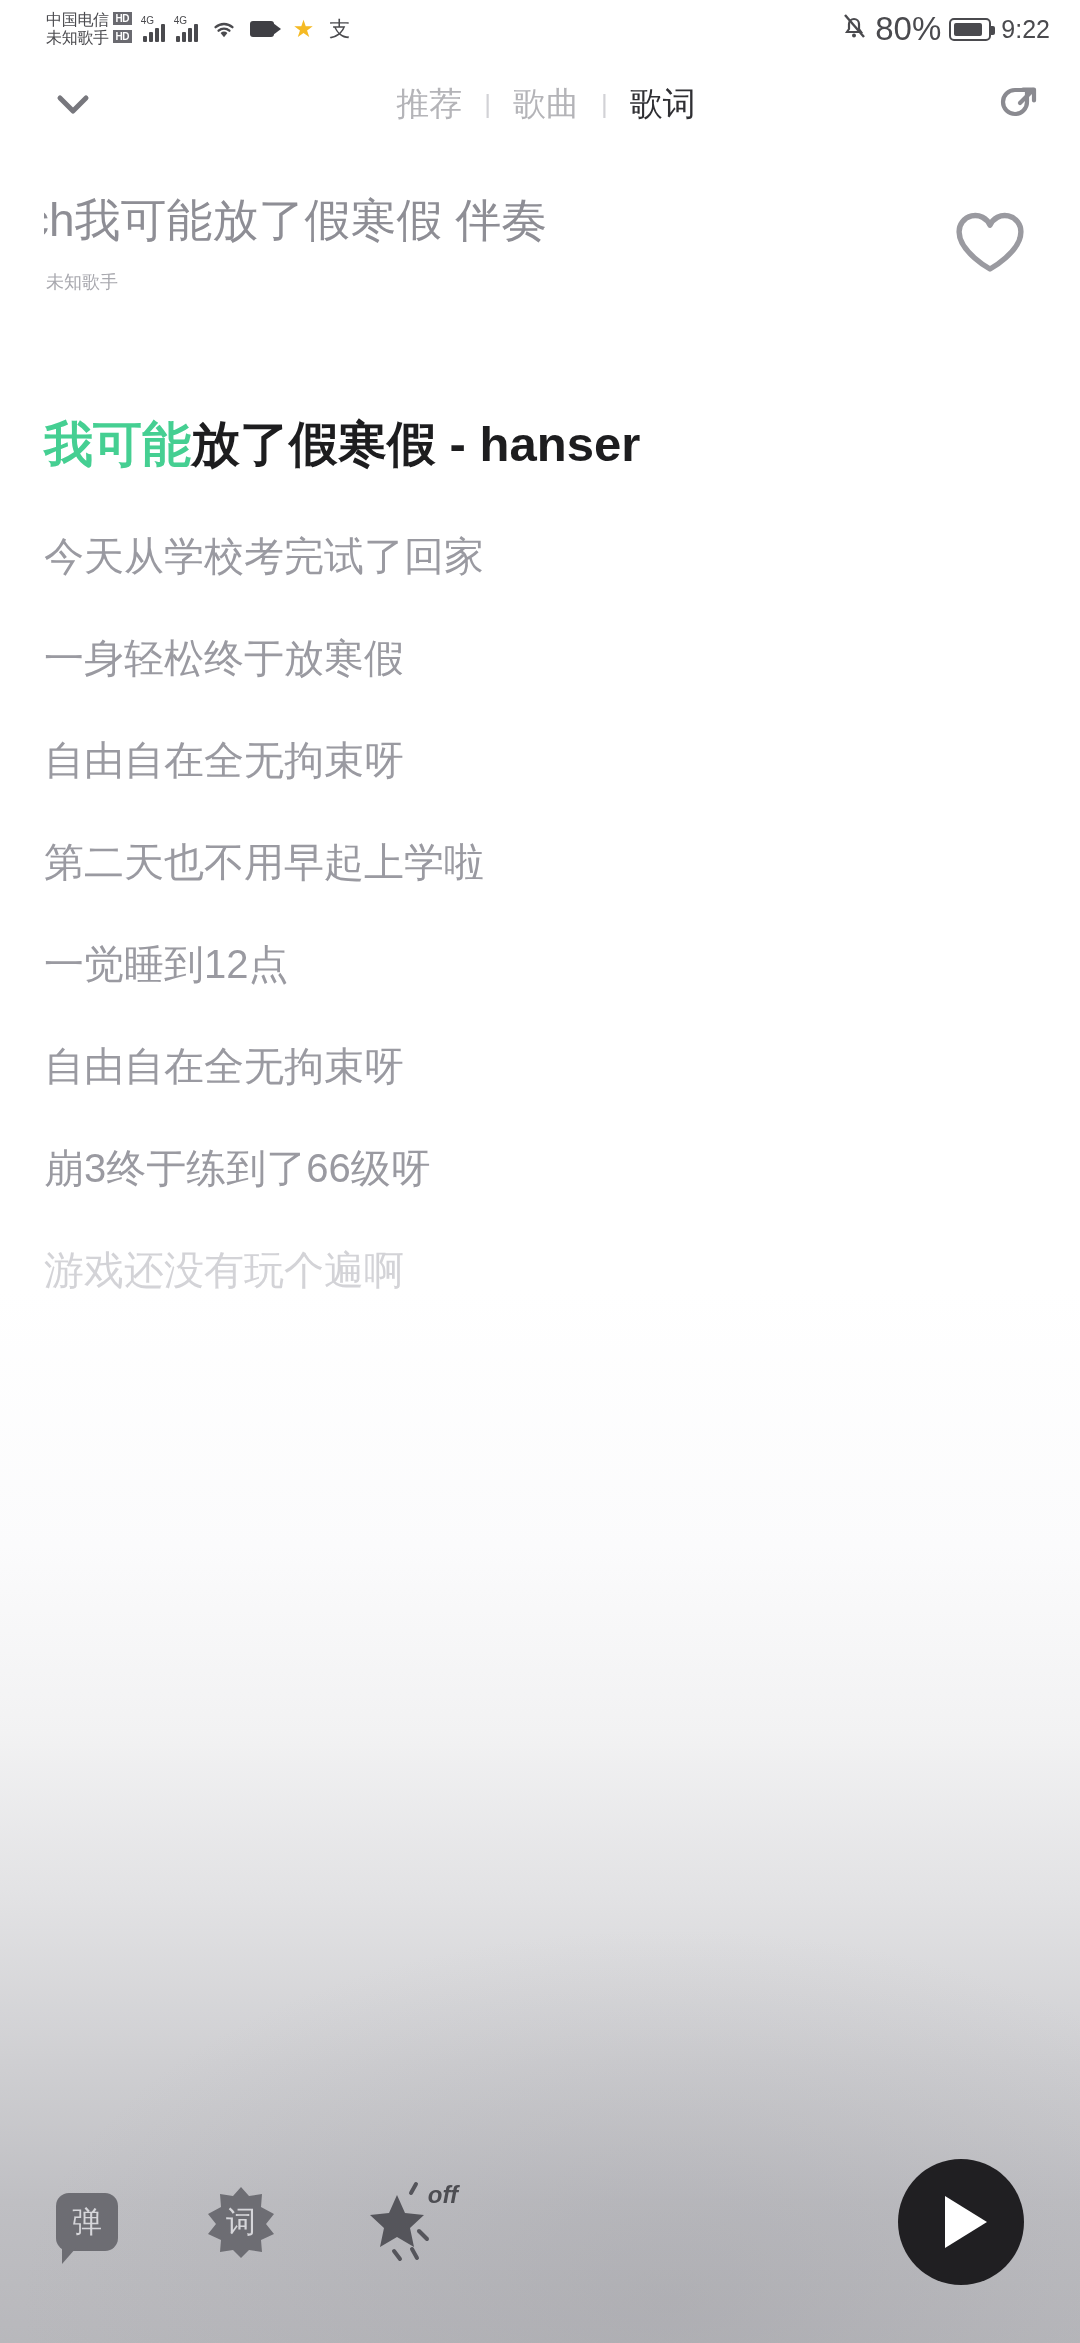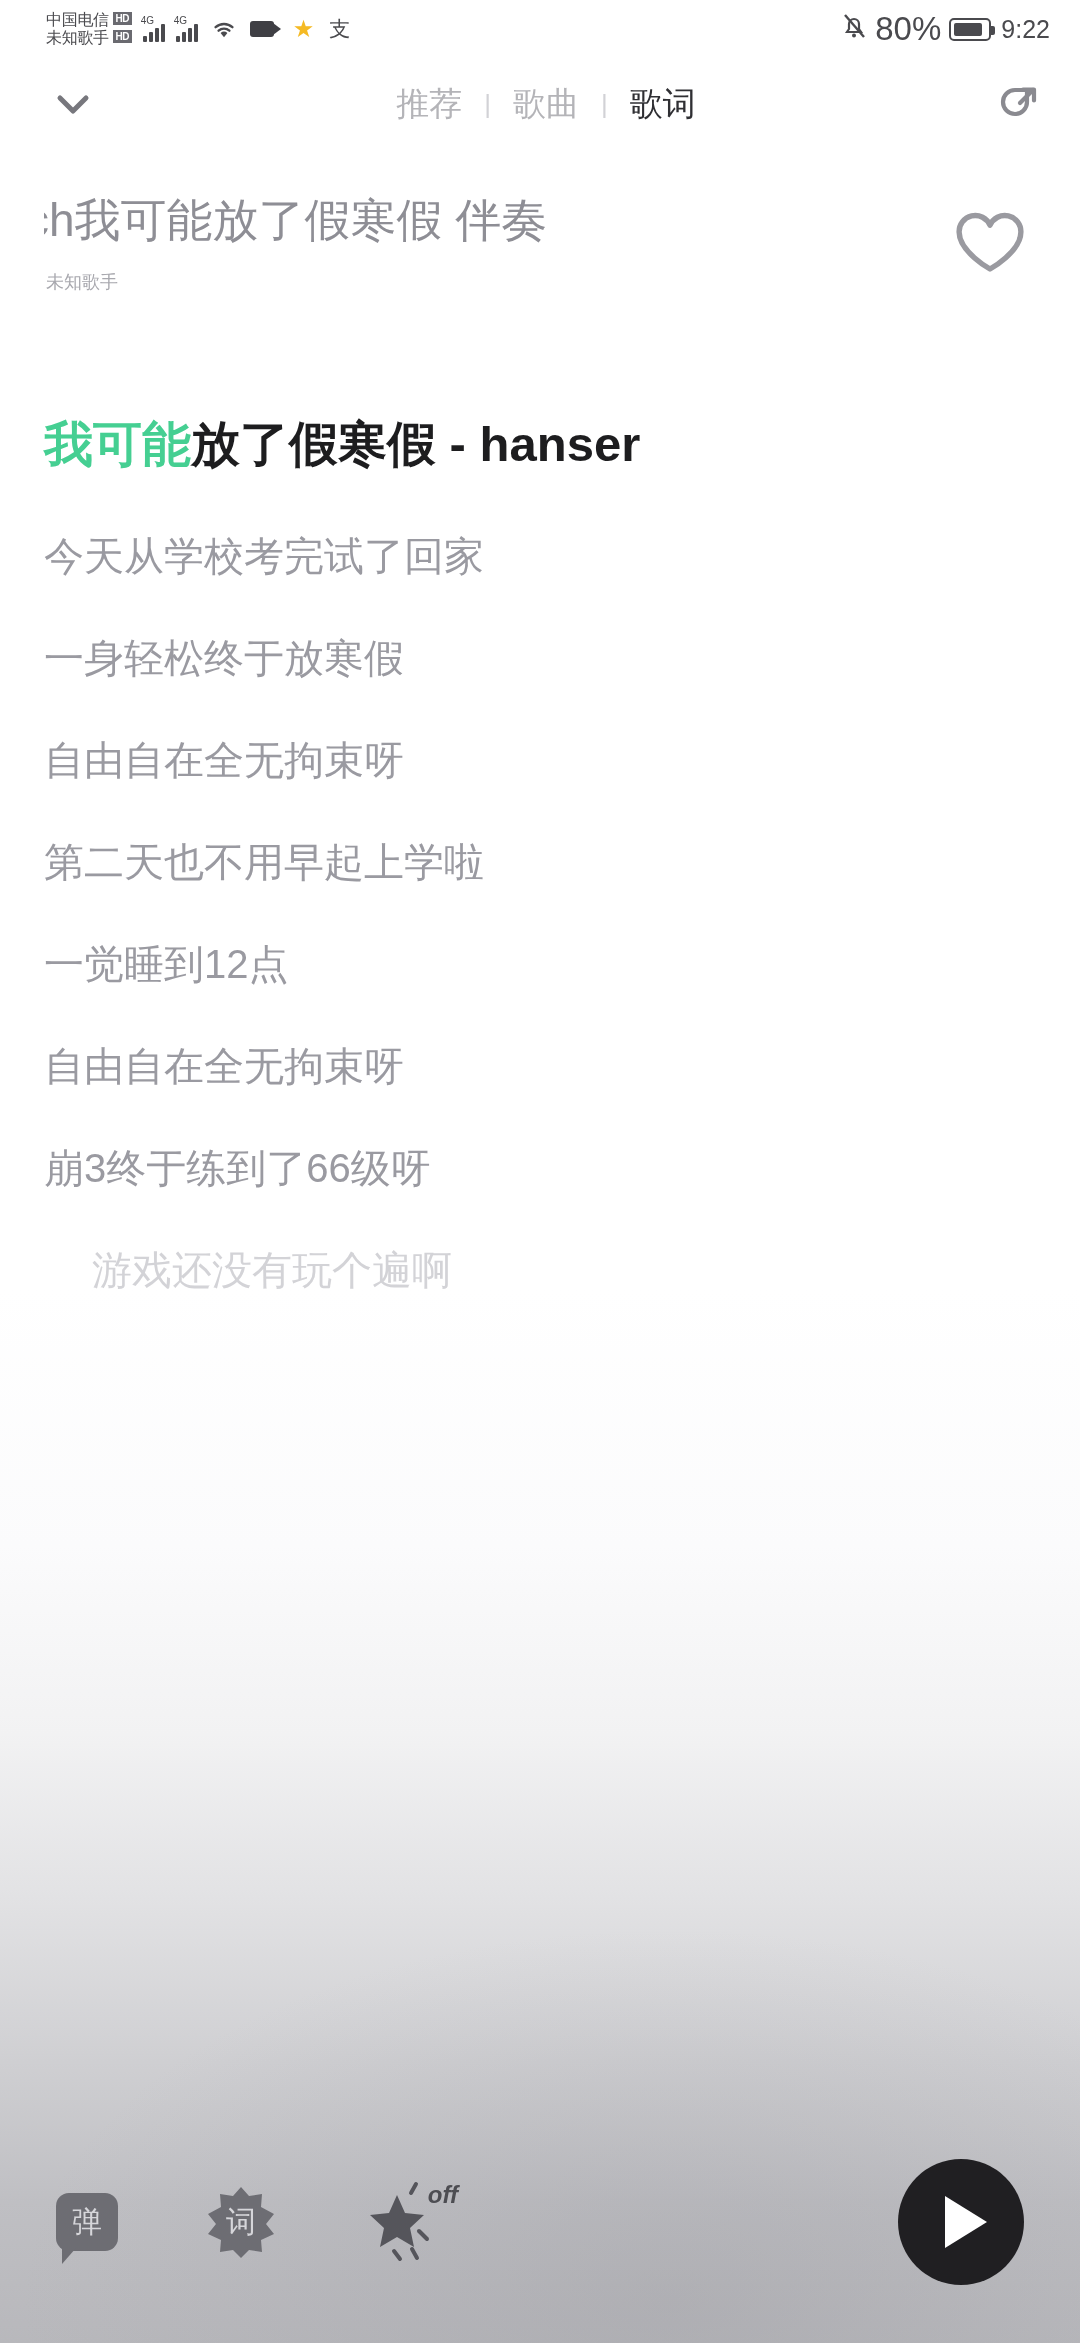--- a/index.html
+++ b/index.html
@@ -113,21 +113,21 @@
     margin-bottom:52px; white-space:nowrap;
   }
   .lyric-line.current{
     font-size:49px; font-weight:bold; color:#1d1d1f;
     margin-bottom:56px;
     position:relative;
   }
   .lyric-line.current .sung{
     color:#45cf92;
   }
-  .lyric-line.faded{ color:#b9b9bf; opacity:.62;margin-left:48px; }
+  .lyric-line.faded{ color:#b9b9bf; opacity:.62; }
 
   
   .bottombar{
     position:absolute; z-index:4; left:0; right:0; bottom:46px;
     height:150px; display:flex; align-items:center;
     padding:0 56px 0 56px;
   }
   .bb-icons{ display:flex; align-items:center; gap:86px; }
   .bb-btn{ cursor:pointer; display:flex; align-items:center; justify-content:center; position:relative; }
   .bubble{

